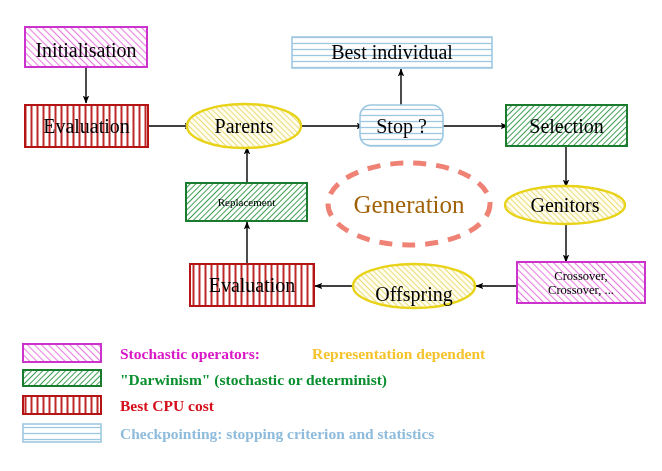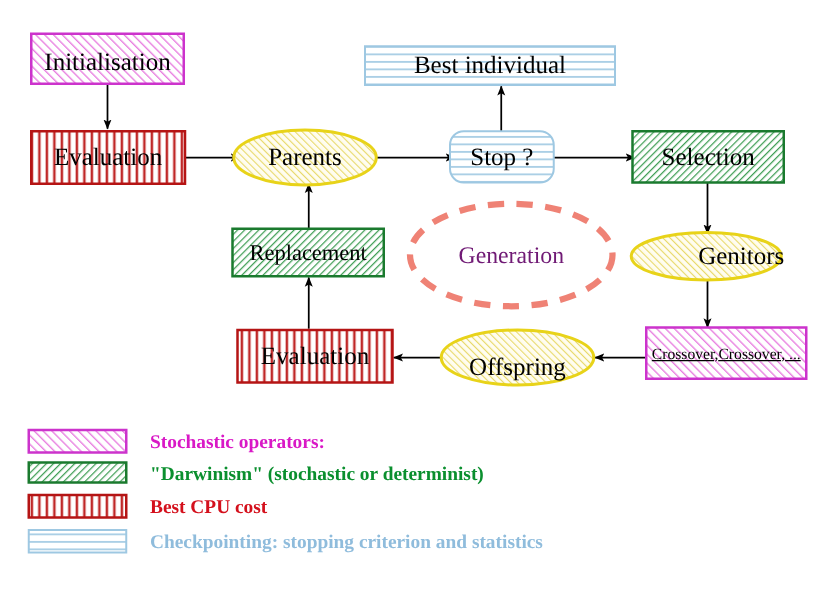--- a/index.html
+++ b/index.html
@@ -26,25 +26,25 @@
     display:flex;
     align-items:center;
     justify-content:center;
     text-align:center;
     color:#000000;
     pointer-events:none;
     line-height:1.0;
     white-space:pre;
   }
   .lbl-lg{font-size:20px;}
-  .lbl-sm{font-size:18px;}
+  .lbl-sm{font-size:11px;}
   .lbl-xs{font-size:12.5px;line-height:1.12;}
   .lbl-gen{
-    font-size:19px;
-    color:#701a75;
+    font-size:25px;
+    color:#a16207;
   }
   
   .legend{
     position:absolute;
     left:0;top:0;
     width:662px;height:413px;
     pointer-events:none;
   }
   .legend-row-text{
     position:absolute;
@@ -147,38 +147,39 @@
   <div class="node-label lbl-lg" style="left:25px;top:105px;width:123px;height:42px;">Evaluation</div>
 
   <div class="node-label lbl-lg" style="left:187px;top:104px;width:114px;height:44px;">Parents</div>
 
   <div class="node-label lbl-lg" style="left:292px;top:36px;width:200px;height:32px;">Best individual</div>
 
   <div class="node-label lbl-lg" style="left:506px;top:105px;width:121px;height:41px;">Selection</div>
 
   <div class="node-label lbl-lg" style="left:360px;top:105px;width:83px;height:41px;">Stop ?</div>
 
-  <div class="node-label lbl-lg" style="left:533px;top:186px;width:120px;height:38px;">Genitors</div>
+  <div class="node-label lbl-lg" style="left:505px;top:186px;width:120px;height:38px;">Genitors</div>
 
-  <div class="node-label lbl-xs" style="left:517px;top:262px;width:128px;height:41px;text-decoration:underline;">
+  <div class="node-label lbl-xs" style="left:517px;top:262px;width:128px;height:41px;flex-direction:column;">
     <span>Crossover,</span>
     <span>Crossover, ...</span>
   </div>
 
   <div class="node-label lbl-lg" style="left:353px;top:264px;width:122px;height:60px;">Offspring</div>
 
   <div class="node-label lbl-lg" style="left:190px;top:264px;width:124px;height:42px;">Evaluation</div>
 
   <div class="node-label lbl-sm" style="left:186px;top:183px;width:121px;height:38px;">Replacement</div>
 
   <div class="node-label lbl-gen" style="left:328px;top:183px;width:162px;height:42px;">Generation</div>
 
   <div class="legend">
 
     <div class="legend-row-text lg-magenta" style="left:120px;top:346px;">Stochastic operators:</div>
+    <div class="legend-row-text lg-gold" style="left:312px;top:346px;">Representation dependent</div>
 
     <div class="legend-row-text lg-green" style="left:120px;top:372px;">"Darwinism" (stochastic or determinist)</div>
 
     <div class="legend-row-text lg-red" style="left:120px;top:398px;">Best CPU cost</div>
 
     <div class="legend-row-text lg-blue" style="left:120px;top:426px;">Checkpointing: stopping criterion and statistics</div>
   </div>
 
 </div>
 

